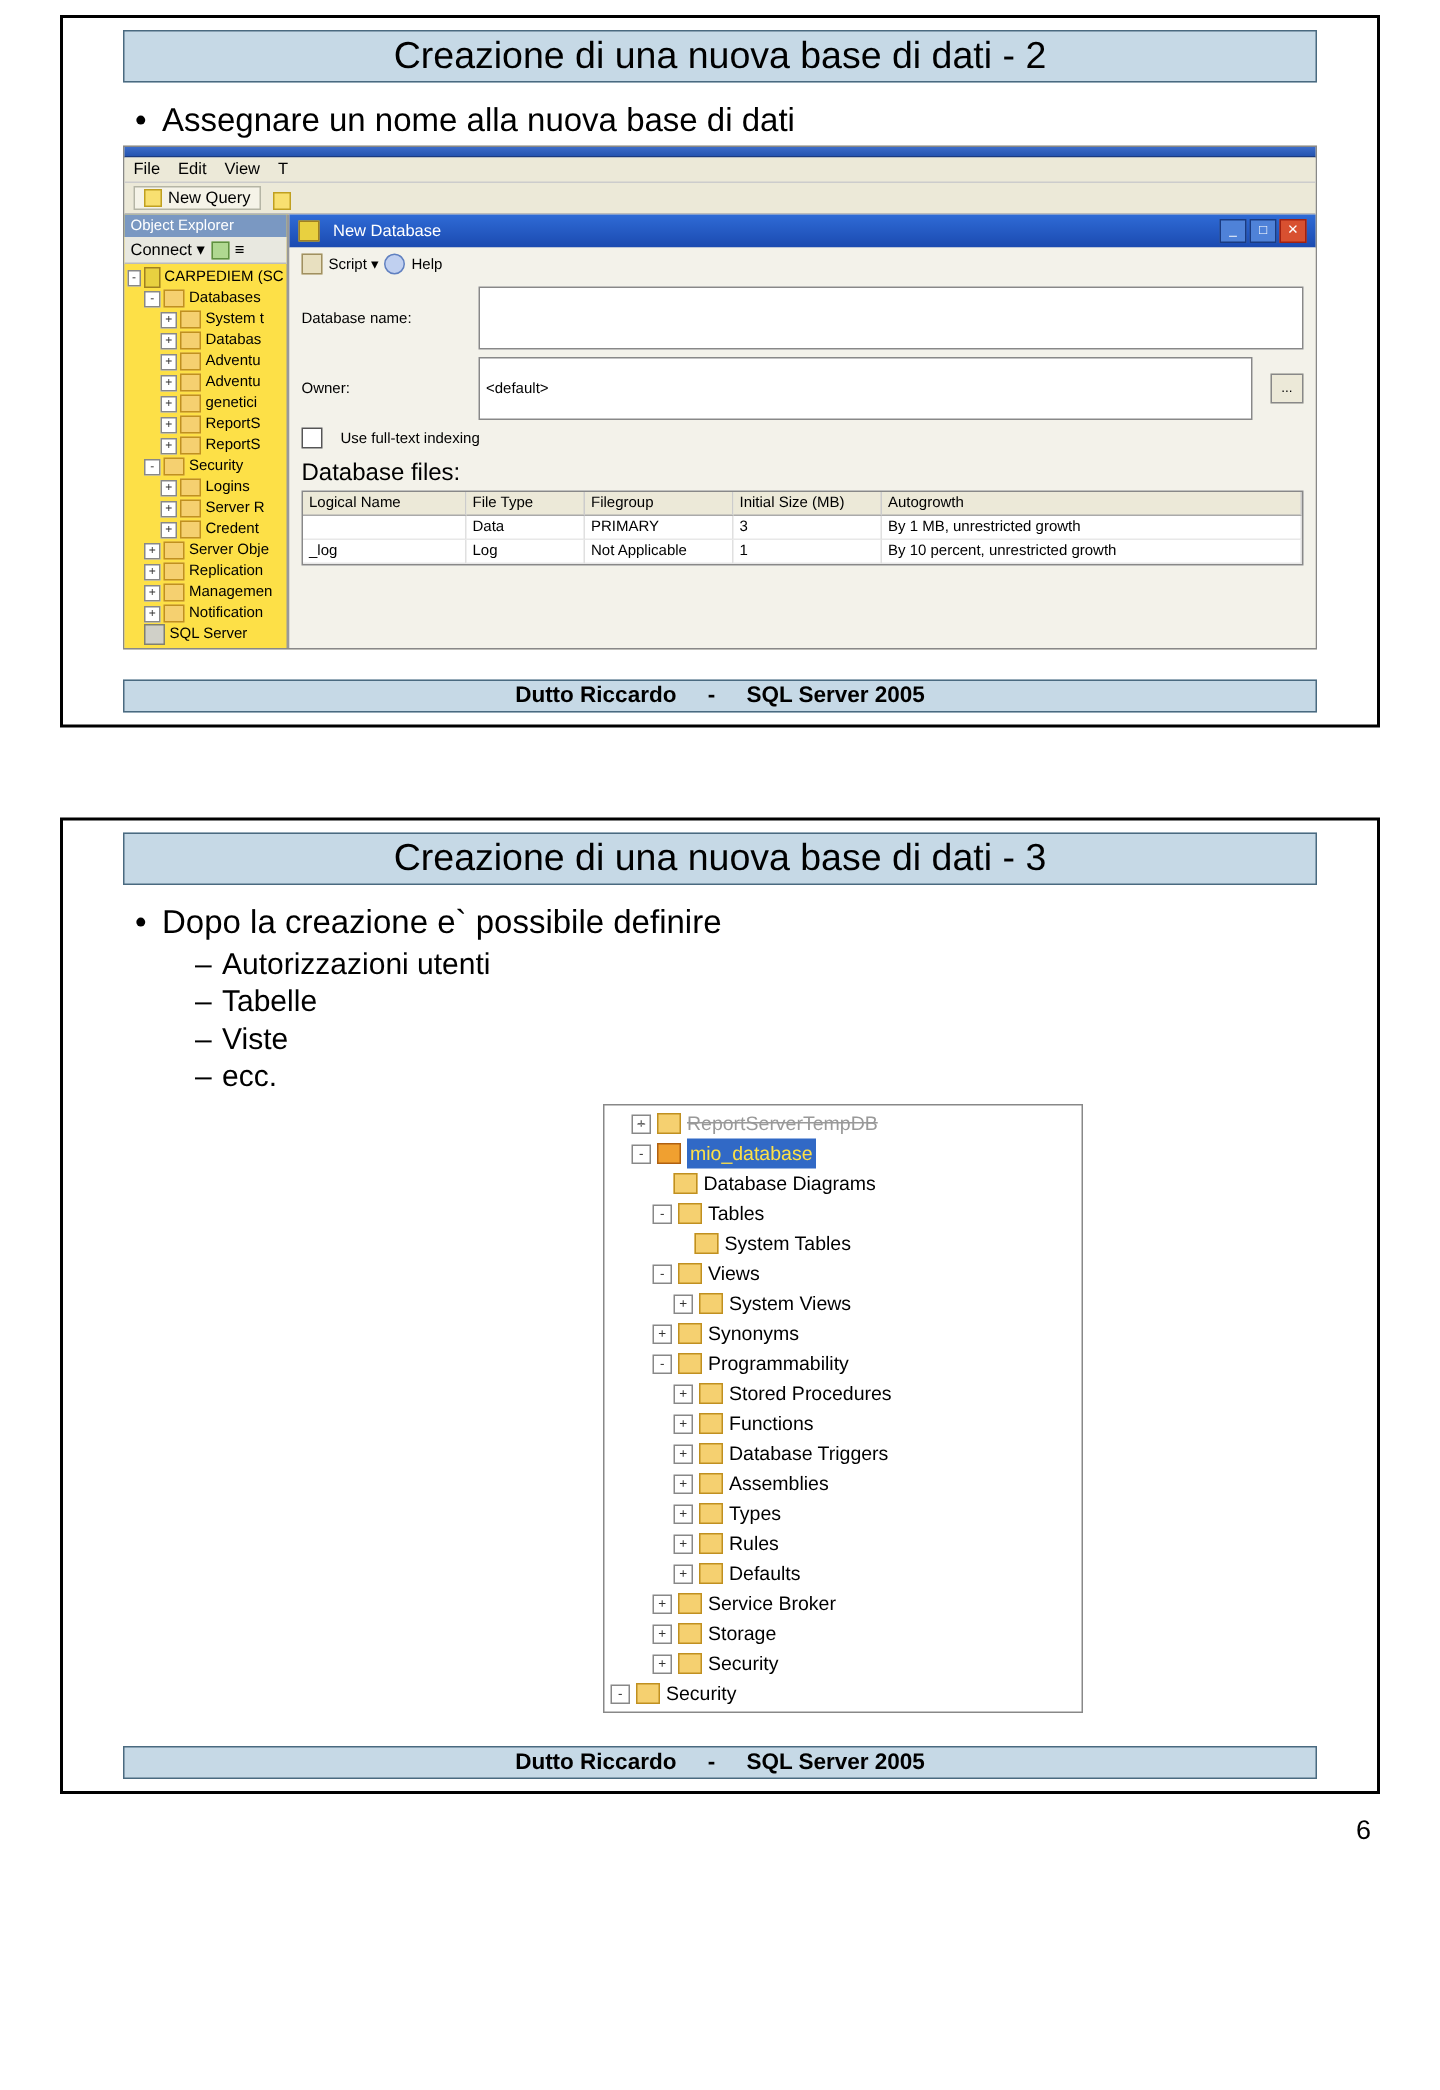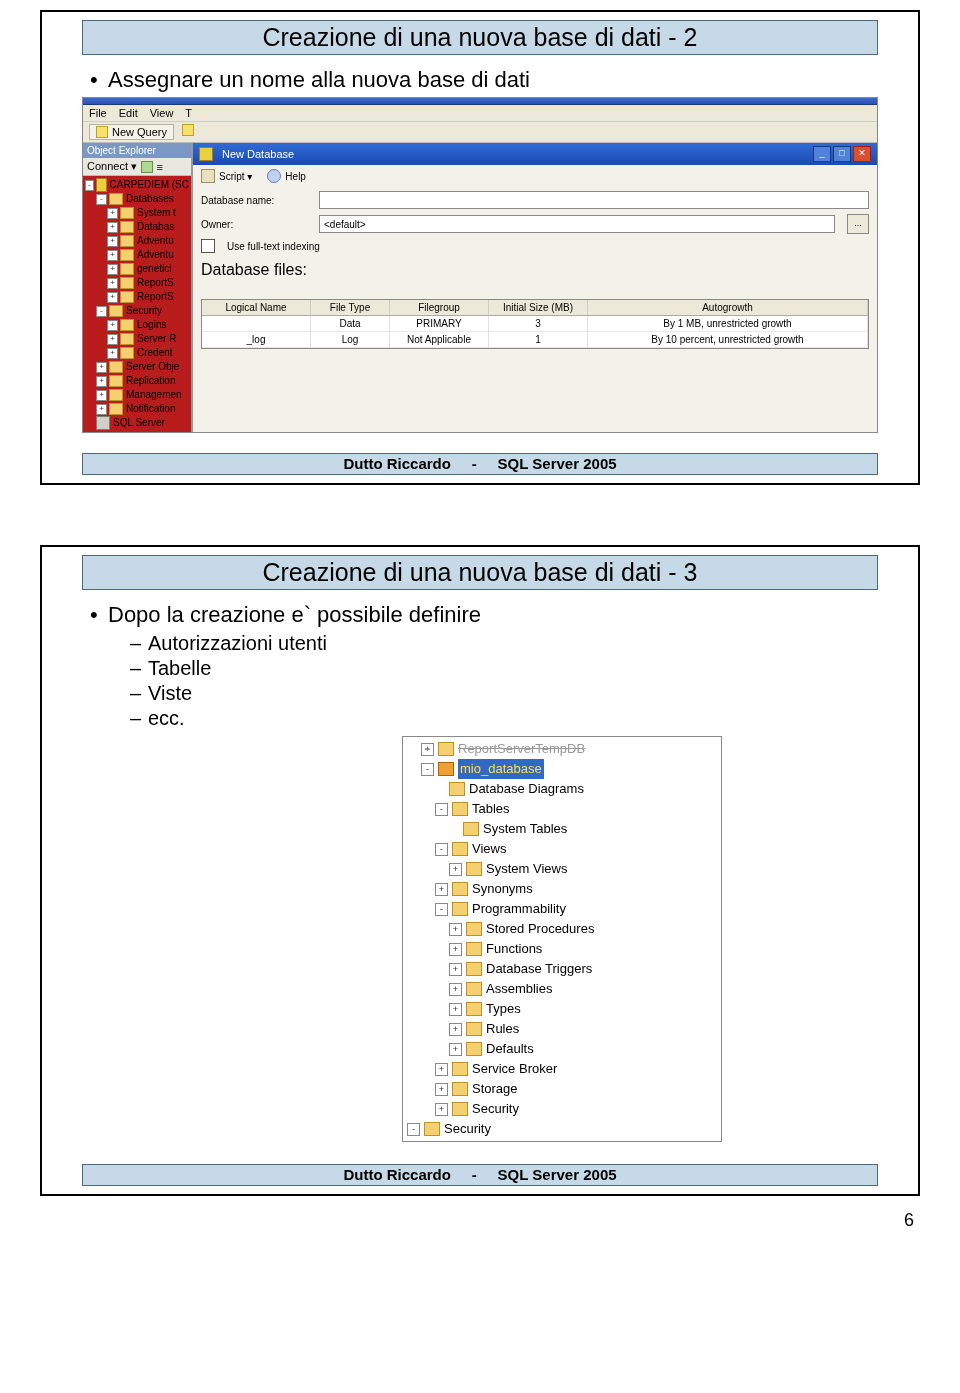--- a/index.html
+++ b/index.html
@@ -105,21 +105,21 @@
     padding: 2px 6px;
     display: flex;
     gap: 12px;
     border-bottom: 1px solid #ccc;
   }
   .ssms-toolbar {
     background: #ece9d8;
     padding: 2px 6px;
     display: flex;
     gap: 8px;
-    align-items: flex-start;
+    align-items: flex-end;
     border-bottom: 1px solid #bbb;
   }
   .ssms-toolbar .tbtn {
     border: 1px solid #b5b5a5;
     background: #f5f3e8;
     padding: 1px 6px;
     display: inline-flex;
     align-items: center;
     gap: 4px;
   }
@@ -127,21 +127,21 @@
     width: 10px; height: 10px;
     background: #f8e070;
     border: 1px solid #c0a020;
   }
   .ssms-body {
     display: flex;
     min-height: 280px;
   }
   .ssms-left {
     width: 108px;
-    background: #b91c1c;
+    background: #fde047;
     border-right: 1px solid #999;
     display: flex;
     flex-direction: column;
   }
   .obj-explorer-hdr {
     background: #7a98c2;
     color: #fff;
     padding: 2px 4px;
     font-size: 10px;
   }
@@ -240,35 +240,35 @@
     margin-top:auto;
     background:#7a98c2;color:#fff;
     padding:1px 4px;font-size:10px;
   }
   .dlg-right {
     flex:1;
     background:#f3f2ea;
     padding:4px 8px 6px 8px;
   }
   .dlg-toolbar {
-    display:flex;gap:15px;align-items:center;
+    display:flex;gap:4px;align-items:center;
     margin-bottom:8px;
   }
   .dlg-toolbar .tool {
     display:inline-flex;align-items:center;gap:4px;
     font-size:10px;
   }
   .ic-page{width:12px;height:12px;background:#e8e0c0;border:1px solid #a09060;}
   .ic-help{width:12px;height:12px;background:#c0d0f0;border:1px solid #6080c0;border-radius:50%;}
   .form-row{display:flex;align-items:center;margin:5px 0;font-size:10px;gap:8px;}
   .form-row label{width:110px;}
-  .txtbox{flex:1;height:16px;border:1px solid #888;background:#fff;padding:0 4px;font-size:10px;}
+  .txtbox{flex:1;height:16px;border:1px solid #888;background:#fff;padding:12px 4px;font-size:10px;}
   .btn-dots{width:20px;height:18px;border:1px solid #888;background:#ece9d8;margin-left:4px;text-align:center;font-size:9px;line-height:16px;}
   .chk{width:12px;height:12px;border:1px solid #555;background:#fff;margin-right:4px;}
-  .grid{border:1px solid #888;background:#fff;font-size:10px;margin-top:20px;text-align:center;}
+  .grid{border:1px solid #888;background:#fff;font-size:10px;margin-top:2px;}
   .grid-row{display:flex;}
   .grid-hdr .gc{background:#ece9d8;border-right:1px solid #ccc;border-bottom:1px solid #aaa;}
   .gc{padding:2px 4px;border-right:1px solid #e0e0e0;border-bottom:1px solid #e8e8e8;}
   .c0{width:100px;}
   .c1{width:70px;}
   .c2{width:90px;}
   .c3{width:90px;}
   .c4{flex:1;}
 
   

